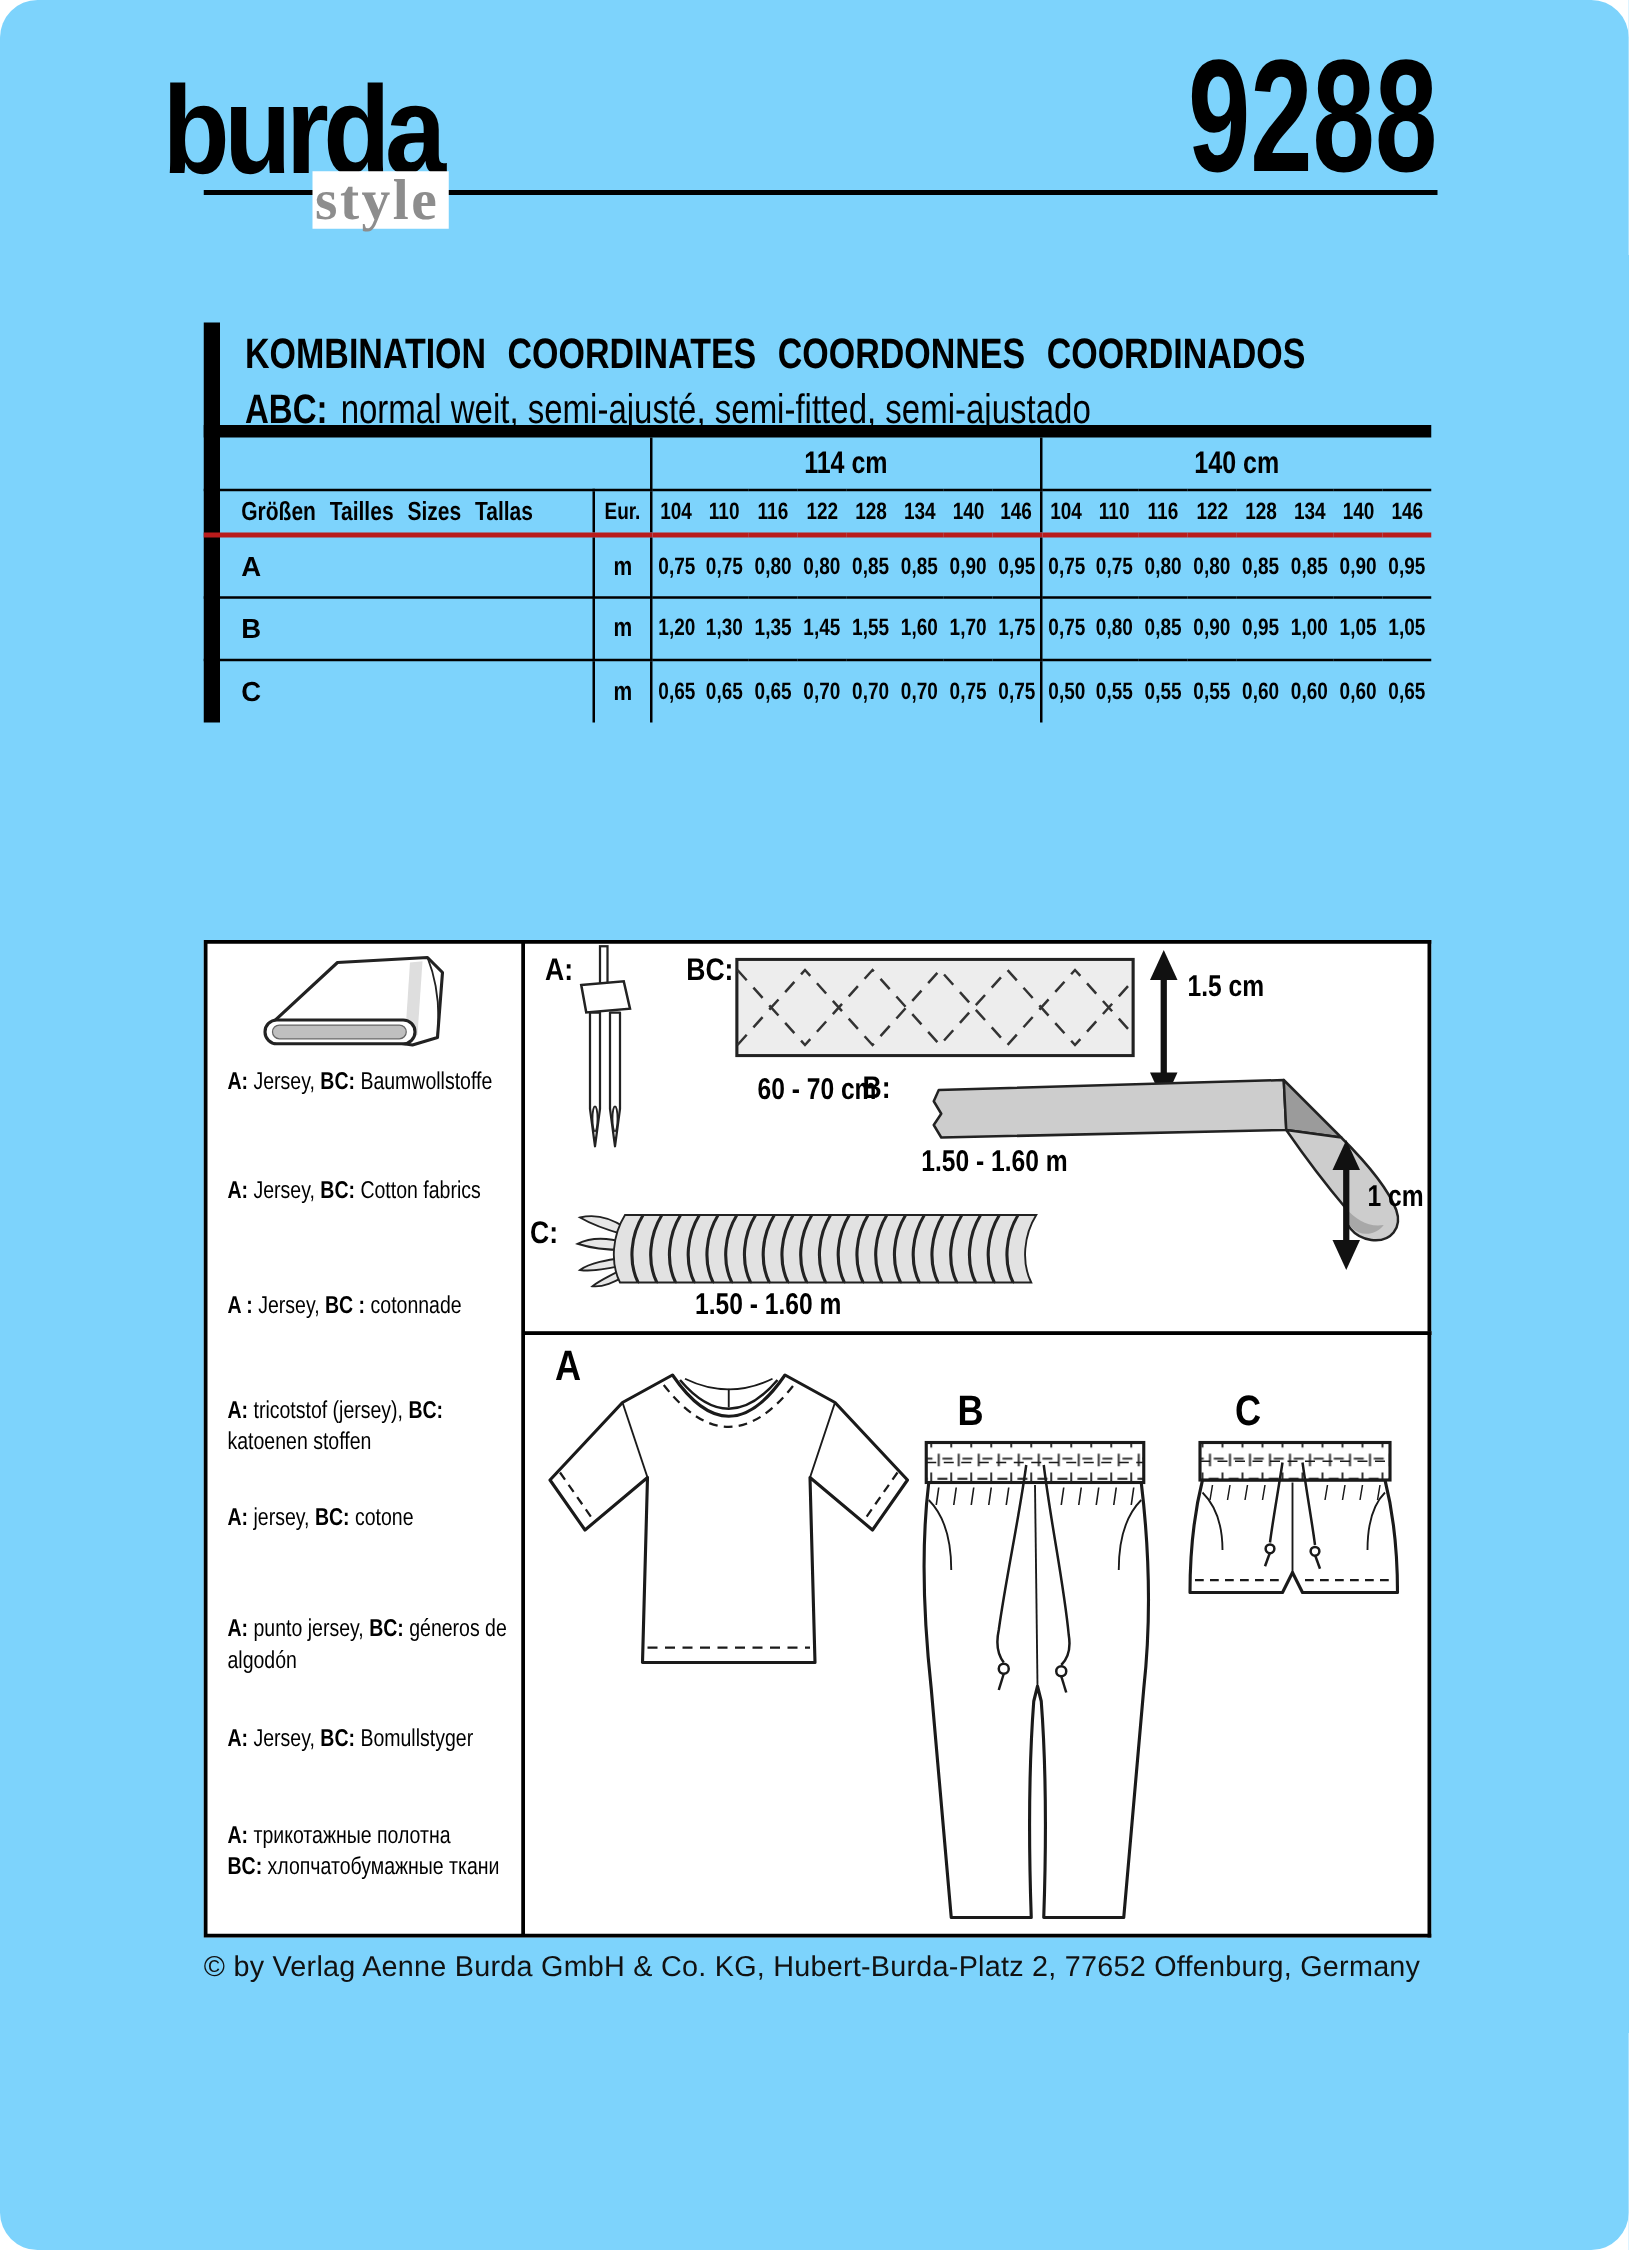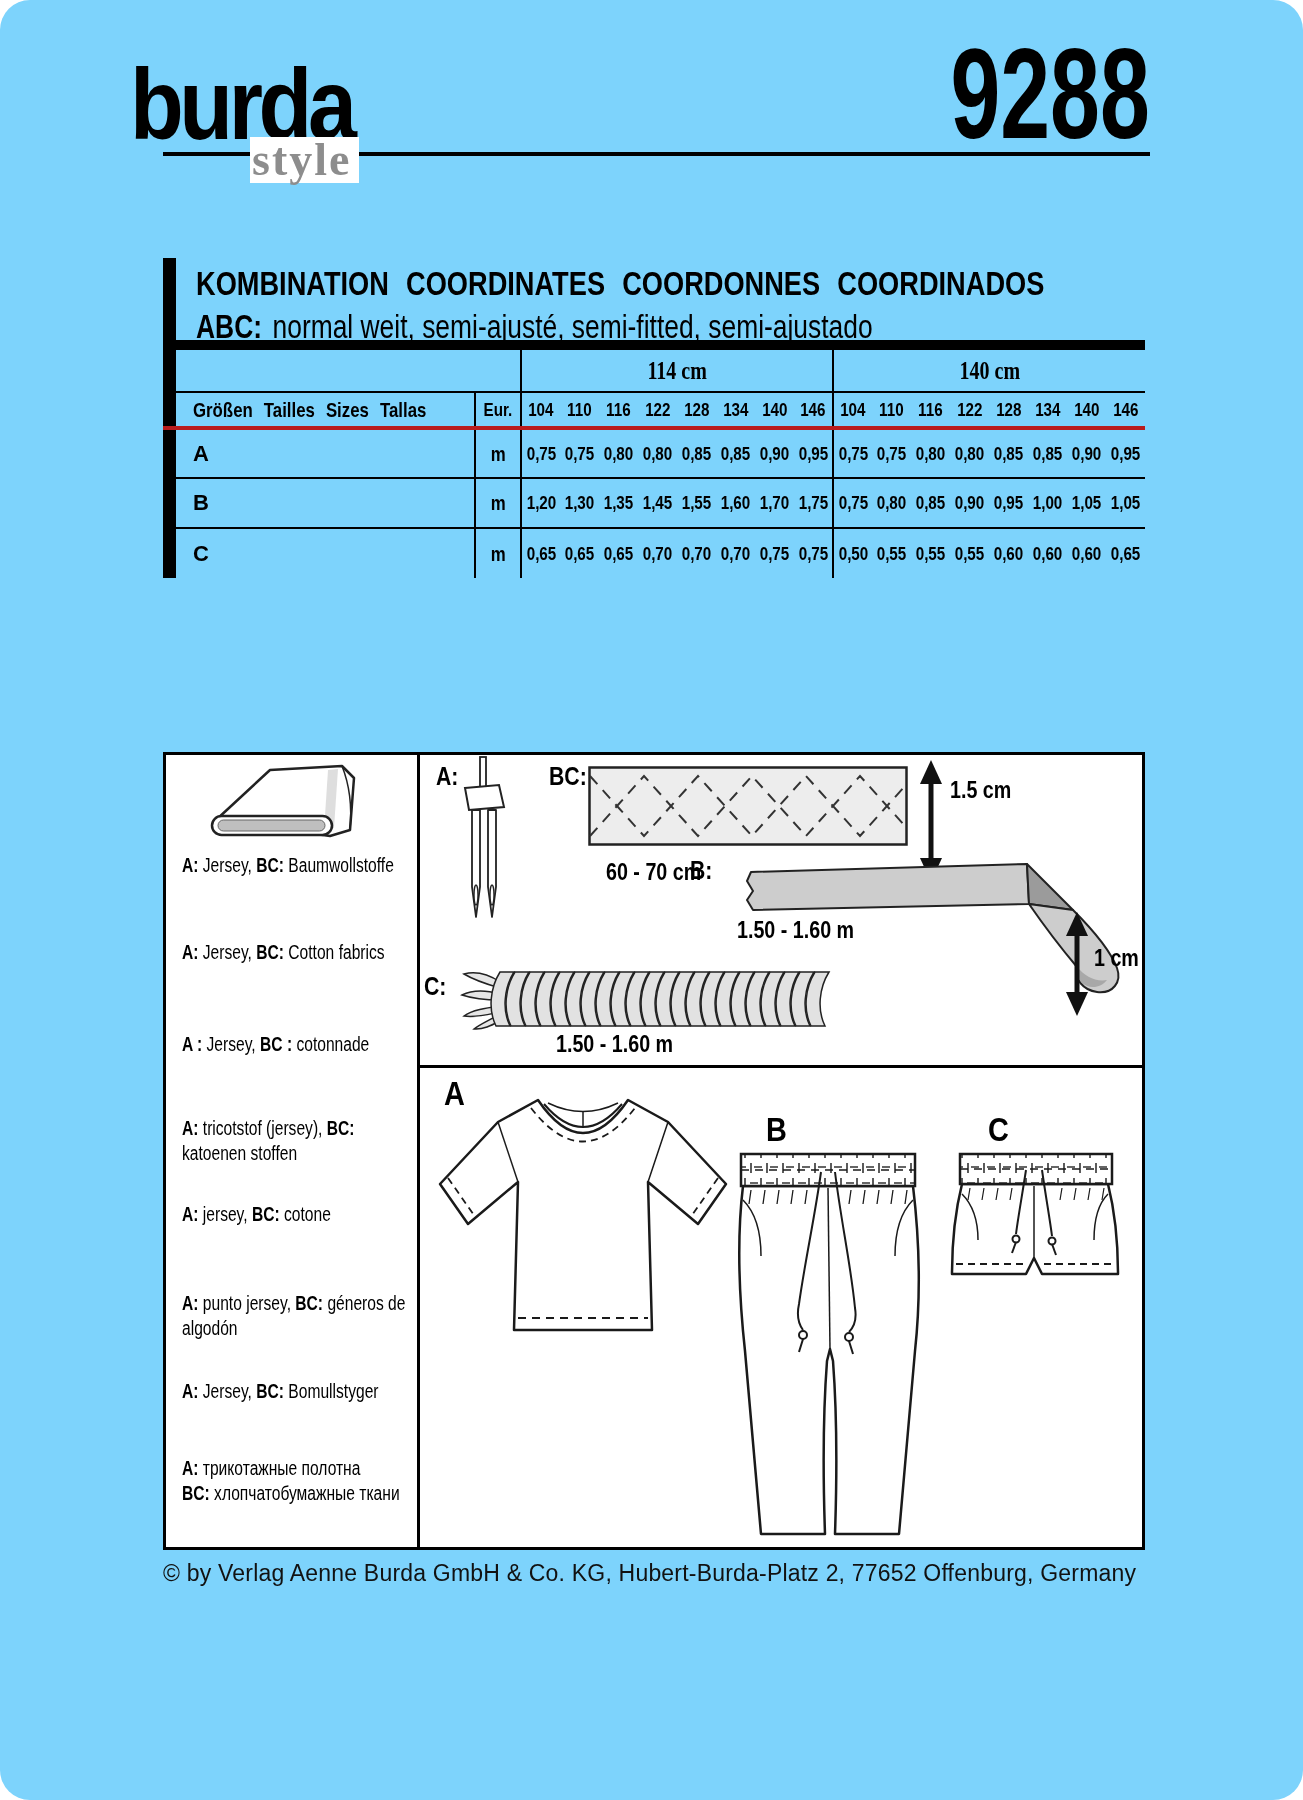--- a/index.html
+++ b/index.html
@@ -26,21 +26,21 @@
   .doc-sub { position:absolute; left:196px; top:308px; font-size:33px; }
   .doc-sub b { margin-right:4px; }
 
   
   .tbar { position:absolute; left:163px; top:340px; width:982px; height:10px; background:#000; }
   table.size-table { position:absolute; left:163px; top:350px; width:982px;
            border-collapse:collapse; table-layout:fixed; }
   .size-table td { padding:0; vertical-align:middle; text-align:center; font-weight:bold; }
   .c-lab { width:312px; } .c-eur { width:46px; } .c-v { width:39px; }
   tr.r-cm { height:42px; } tr.r-sz { height:36px; } tr.r-val { height:50px; }
-  tr.r-cm td { border-bottom:2.5px solid #000;font-family:Liberation Serif, serif; }
+  tr.r-cm td { border-bottom:2.5px solid #000; }
   tr.r-sz td { border-bottom:4px solid #b91c1c; }
   tr.r-val td { border-bottom:2.5px solid #000; }
   tr.r-last td { border-bottom:none; }
   td.br2 { border-right:2.5px solid #000; }
   td.lab { text-align:left; padding-left:30px; }
   .cm-t { font-size:25px; } .szh { font-size:21px; word-spacing:8px; }
   .eur { font-size:19px; } .sz { font-size:19px; } .val { font-size:19px; }
   .rowlab { font-size:22px; } .unit { font-size:21px; }
 
   

